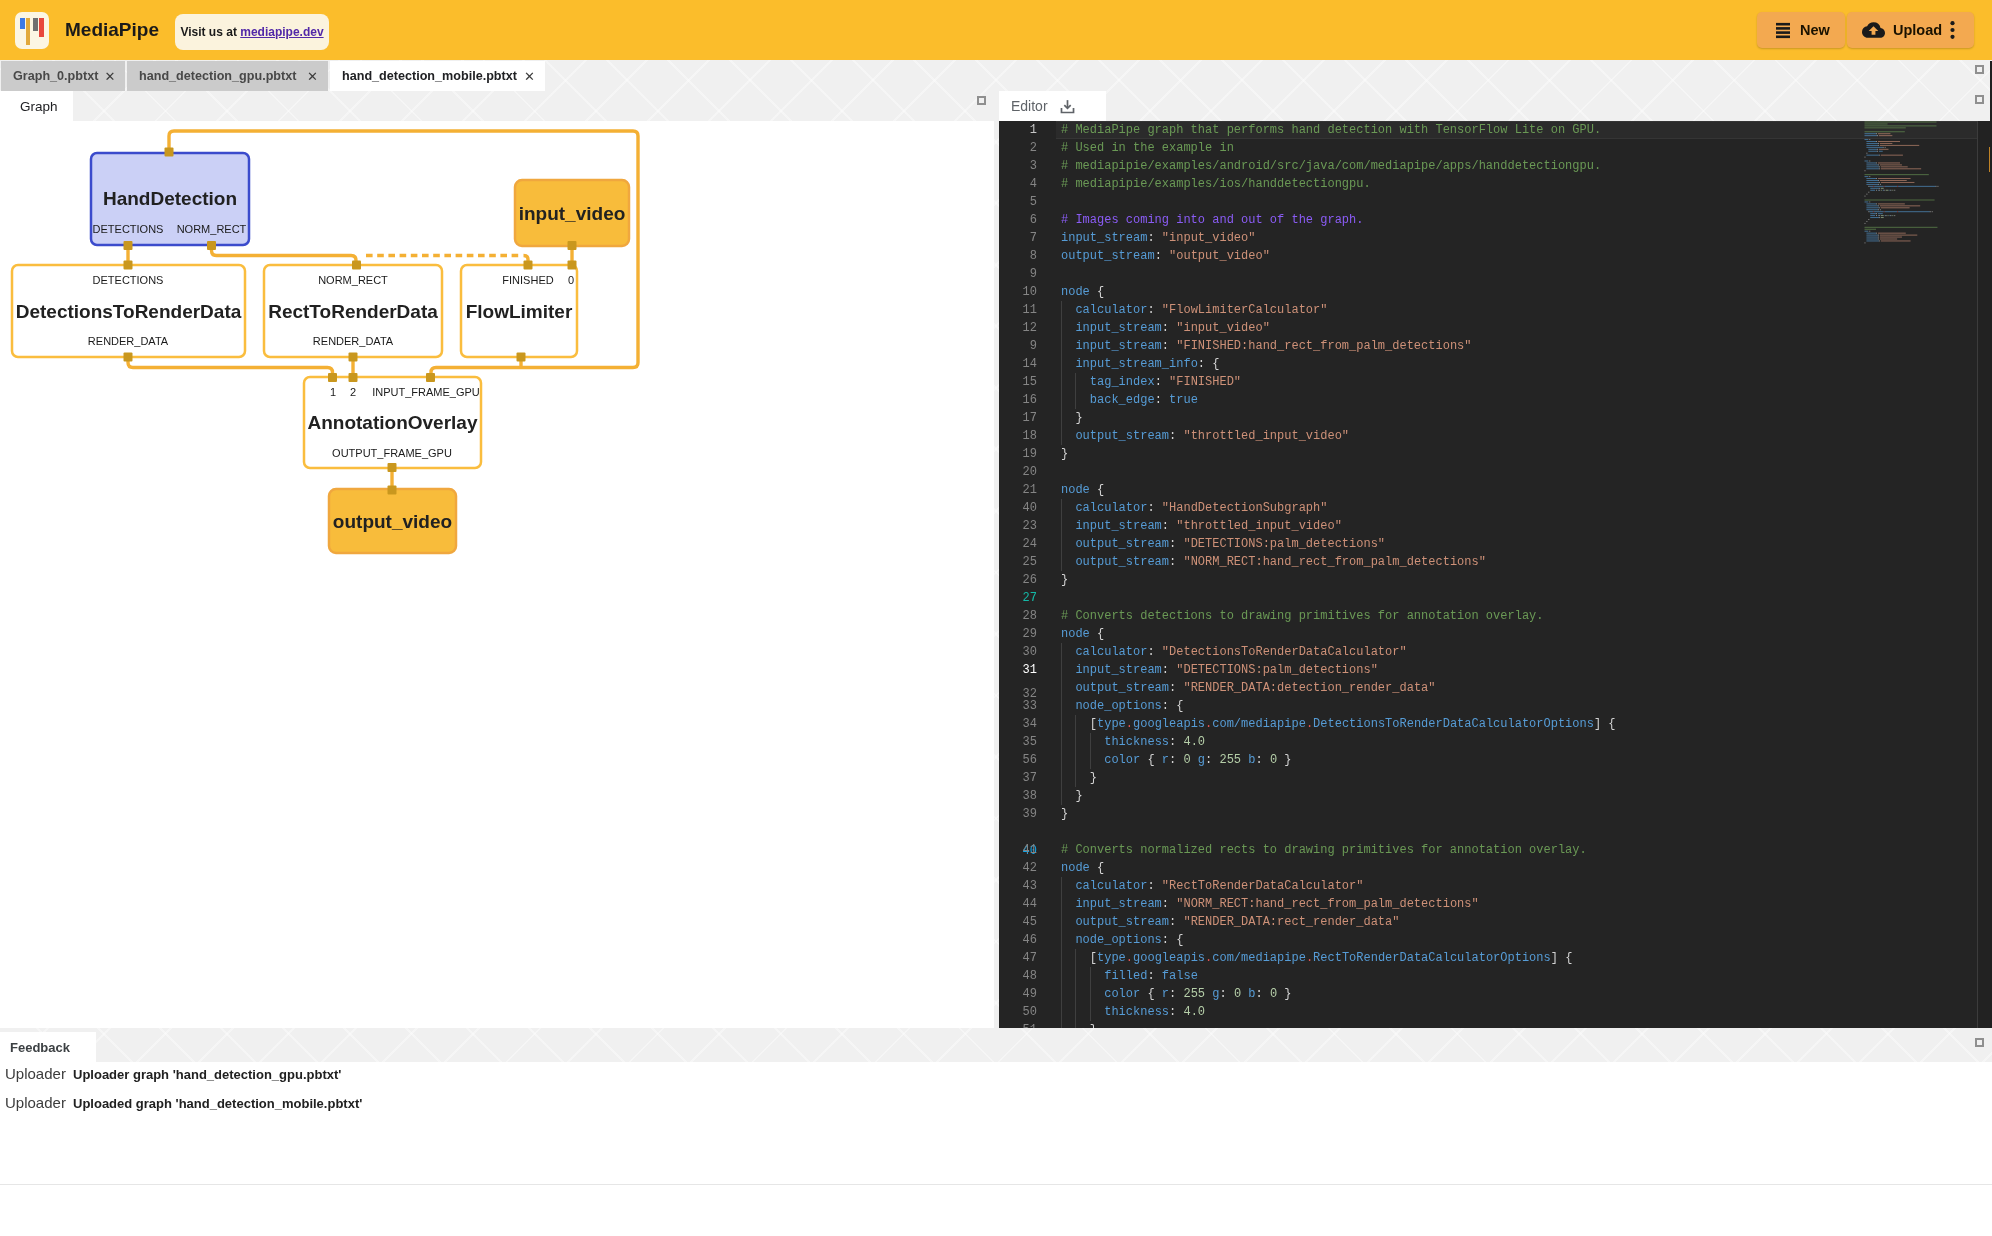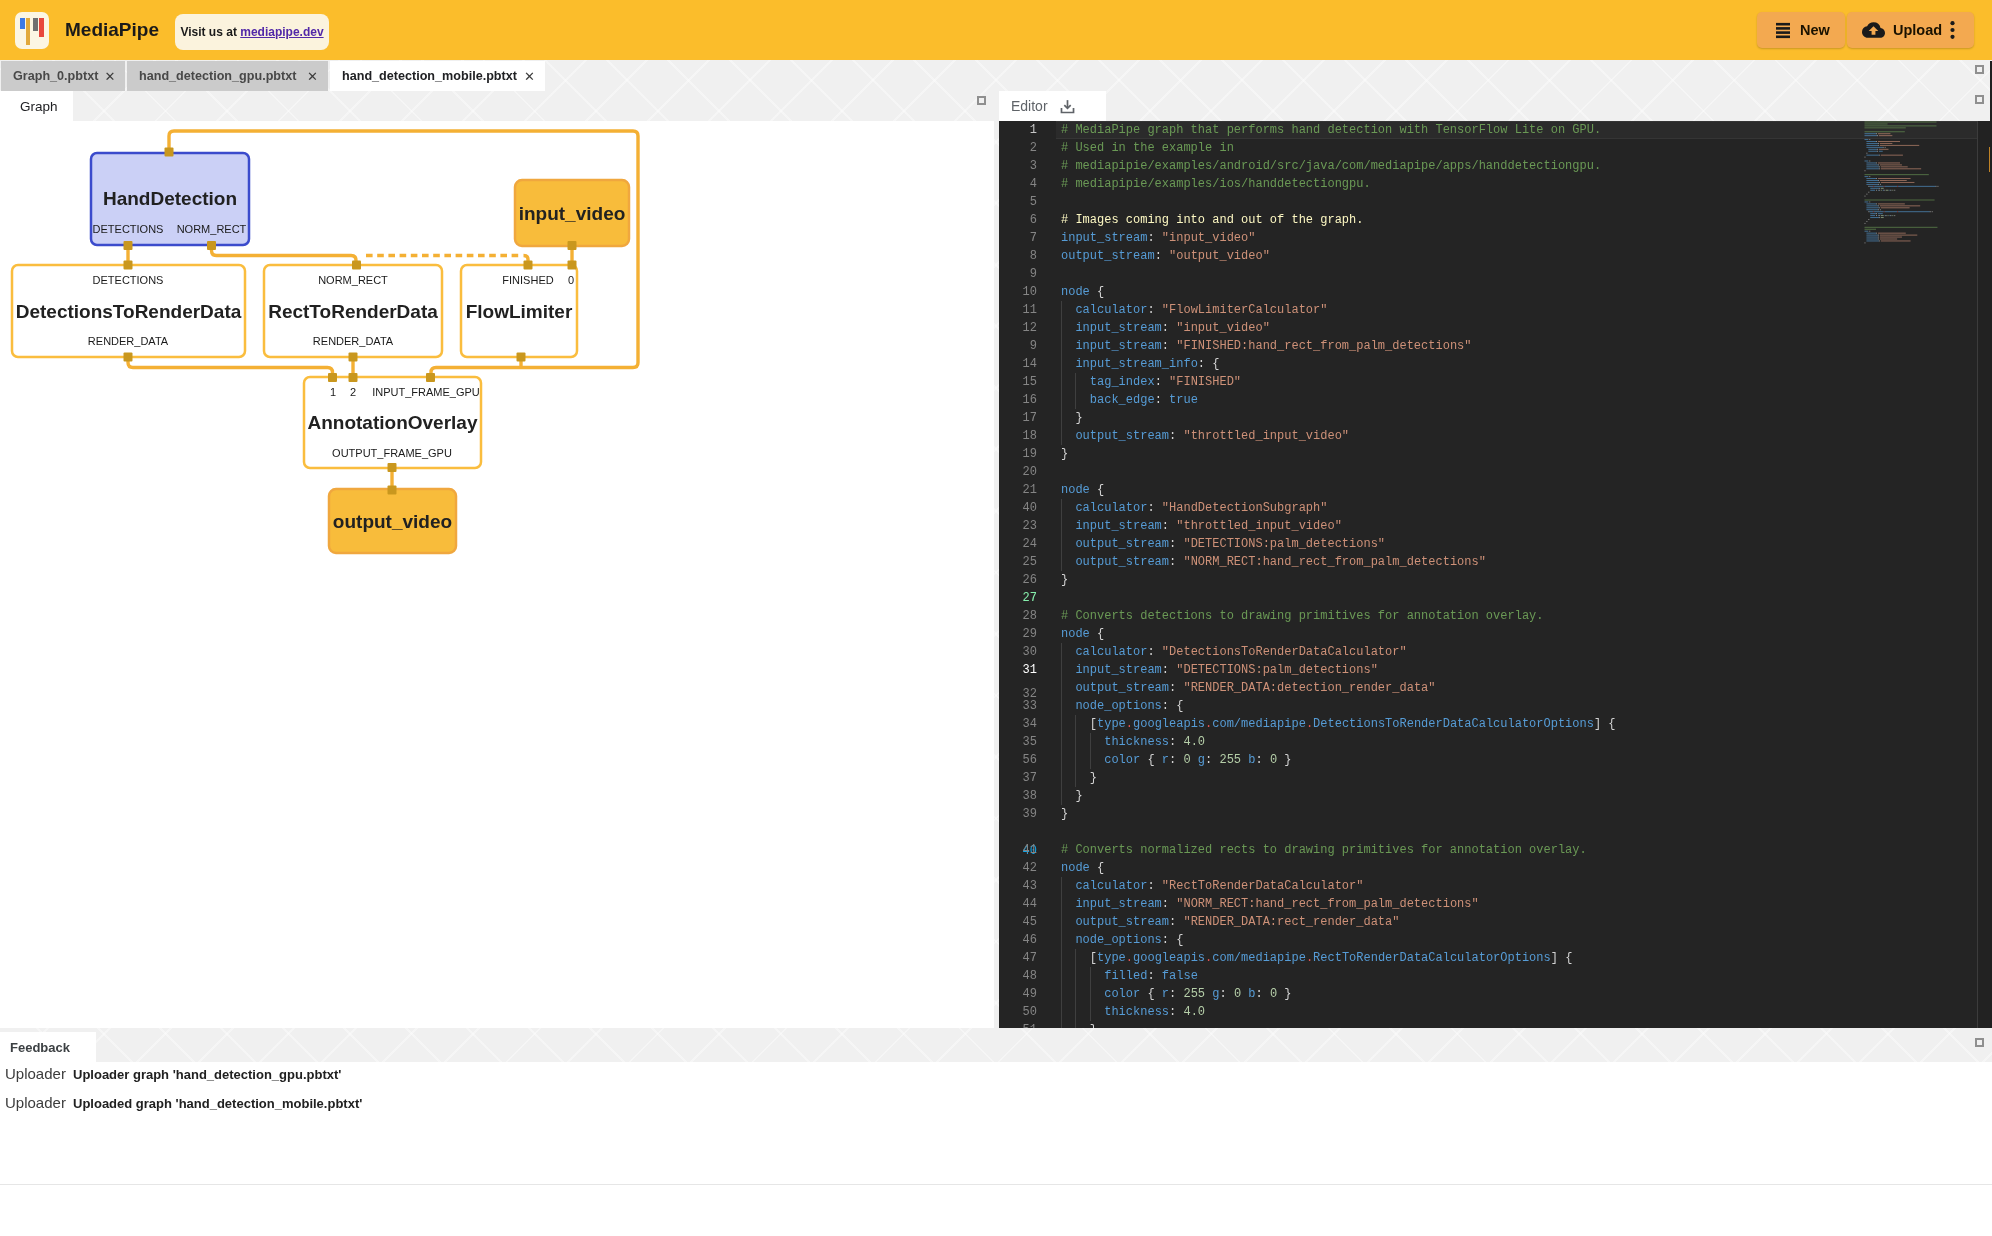--- a/index.html
+++ b/index.html
@@ -164,21 +164,21 @@
 <div class="ecd" style="top:0px"><span style="color:#6A9955"># MediaPipe graph that performs hand detection with TensorFlow Lite on GPU.</span></div>
 <div class="eln" style="top:18px;color:#858585">2</div>
 <div class="ecd" style="top:18px"><span style="color:#6A9955"># Used in the example in</span></div>
 <div class="eln" style="top:36px;color:#858585">3</div>
 <div class="ecd" style="top:36px"><span style="color:#6A9955"># mediapipie/examples/android/src/java/com/mediapipe/apps/handdetectiongpu.</span></div>
 <div class="eln" style="top:54px;color:#858585">4</div>
 <div class="ecd" style="top:54px"><span style="color:#6A9955"># mediapipie/examples/ios/handdetectiongpu.</span></div>
 <div class="eln" style="top:72px;color:#858585">5</div>
 <div class="ecd" style="top:72px"></div>
 <div class="eln" style="top:90px;color:#858585">6</div>
-<div class="ecd" style="top:90px"><span style="color:#fef9c3"># Images coming into and out of the graph.</span></div>
+<div class="ecd" style="top:90px"><span style="color:#8b5cf6"># Images coming into and out of the graph.</span></div>
 <div class="eln" style="top:108px;color:#858585">7</div>
 <div class="ecd" style="top:108px"><span style="color:#569CD6">input_stream</span><span style="color:#D4D4D4">:</span> <span style="color:#CE9178">"input_video"</span></div>
 <div class="eln" style="top:126px;color:#858585">8</div>
 <div class="ecd" style="top:126px"><span style="color:#569CD6">output_stream</span><span style="color:#D4D4D4">:</span> <span style="color:#CE9178">"output_video"</span></div>
 <div class="eln" style="top:144px;color:#858585">9</div>
 <div class="ecd" style="top:144px"></div>
 <div class="eln" style="top:162px;color:#858585">10</div>
 <div class="ecd" style="top:162px"><span style="color:#569CD6">node</span> <span style="color:#D4D4D4">{</span></div>
 <div class="eln" style="top:180px;color:#858585">11</div>
 <div class="ecd" style="top:180px">  <span style="color:#569CD6">calculator</span><span style="color:#D4D4D4">:</span> <span style="color:#CE9178">"FlowLimiterCalculator"</span></div>
@@ -219,21 +219,21 @@
 <div class="ecd" style="top:396px">  <span style="color:#569CD6">input_stream</span><span style="color:#D4D4D4">:</span> <span style="color:#CE9178">"throttled_input_video"</span></div>
 <div class="egd" style="top:396px;left:62.0px"></div>
 <div class="eln" style="top:414px;color:#858585">24</div>
 <div class="ecd" style="top:414px">  <span style="color:#569CD6">output_stream</span><span style="color:#D4D4D4">:</span> <span style="color:#CE9178">"DETECTIONS:palm_detections"</span></div>
 <div class="egd" style="top:414px;left:62.0px"></div>
 <div class="eln" style="top:432px;color:#858585">25</div>
 <div class="ecd" style="top:432px">  <span style="color:#569CD6">output_stream</span><span style="color:#D4D4D4">:</span> <span style="color:#CE9178">"NORM_RECT:hand_rect_from_palm_detections"</span></div>
 <div class="egd" style="top:432px;left:62.0px"></div>
 <div class="eln" style="top:450px;color:#858585">26</div>
 <div class="ecd" style="top:450px"><span style="color:#D4D4D4">}</span></div>
-<div class="eln" style="top:468px;color:#86efac">27</div>
+<div class="eln" style="top:468px;color:#14b8a6">27</div>
 <div class="ecd" style="top:468px"></div>
 <div class="eln" style="top:486px;color:#858585">28</div>
 <div class="ecd" style="top:486px"><span style="color:#6A9955"># Converts detections to drawing primitives for annotation overlay.</span></div>
 <div class="eln" style="top:504px;color:#858585">29</div>
 <div class="ecd" style="top:504px"><span style="color:#569CD6">node</span> <span style="color:#D4D4D4">{</span></div>
 <div class="eln" style="top:522px;color:#858585">30</div>
 <div class="ecd" style="top:522px">  <span style="color:#569CD6">calculator</span><span style="color:#D4D4D4">:</span> <span style="color:#CE9178">"DetectionsToRenderDataCalculator"</span></div>
 <div class="egd" style="top:522px;left:62.0px"></div>
 <div class="eln" style="top:540px;color:#ffffff">31</div>
 <div class="ecd" style="top:540px">  <span style="color:#569CD6">input_stream</span><span style="color:#D4D4D4">:</span> <span style="color:#CE9178">"DETECTIONS:palm_detections"</span></div>

